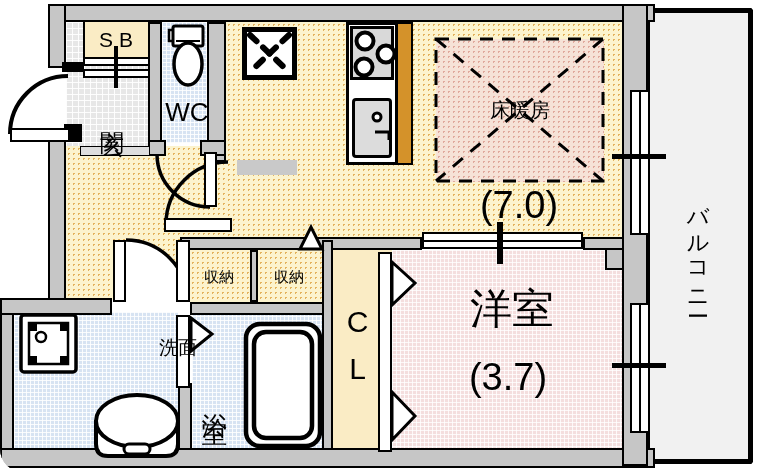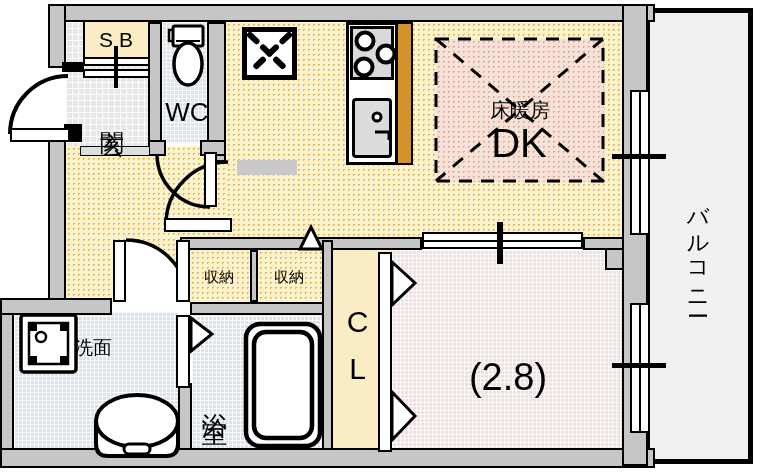--- a/index.html
+++ b/index.html
@@ -1,17 +1,17 @@
 <!DOCTYPE html>
 <html><head>
 <meta charset="utf-8">
 <style>
   html,body{margin:0;padding:0;background:#fff;}
   #plan{position:relative;width:757px;height:472px;background:#fff;overflow:hidden;
-        font-family:"Liberation Sans","DejaVu Sans",sans-serif;color:#000;}
+        font-family:"Liberation Sans","DejaVu Sans",sans-serif;color:#000;border-radius:23px;}
   #plan *{box-sizing:border-box;position:absolute;}
   .floor{z-index:1;}
   .f-yellow{background-color:var(--floor-yellow);
     background-image:radial-gradient(var(--dot-orange) 1px, transparent 1px);
     background-size:5px 5px;}
   .f-heat{background-color:var(--heating-fill);
     background-image:radial-gradient(#e0a99d 1px, transparent 1px);
     background-size:5px 5px;z-index:2;}
   .f-blue{background-color:var(--floor-blue);
     background-image:linear-gradient(rgba(255,255,255,.85) 1px, transparent 1px),
@@ -29,21 +29,21 @@
   .wall{background:var(--wall-gray);border:2px solid #000;z-index:3;}
   .grayraw{background:#c9c9c9;z-index:3;}
   .blackbit{background:#000;z-index:4;}
   .panel{background:#fff;border:2px solid #000;z-index:6;}
   .winbox{background:#fff;border:2px solid #000;z-index:5;}
   .midline-v{position:absolute;left:50%;top:0;width:2px;height:100%;background:#000;transform:translateX(-50%);}
   .midline-h{position:absolute;top:50%;left:0;height:2px;width:100%;background:#000;transform:translateY(-50%);}
   .tick{background:#000;z-index:6;}
   svg.overlay{left:0;top:0;z-index:5;pointer-events:none;}
   .lbl{z-index:8;text-align:center;line-height:1.15;white-space:nowrap;}
-  .lbl2{z-index:8;text-align:left;line-height:1.5;}
+  .lbl2{z-index:8;text-align:right;line-height:1.5;margin-left:28px;}
   .vlbl{z-index:8;writing-mode:vertical-rl;text-orientation:mixed;text-align:center;}
   .vlbl.upright{text-orientation:upright;}
   .balcony{background:var(--balcony-fill);border:5px solid #000;z-index:2;}
   .sbbox{background:var(--floor-cream);border:2px solid #000;z-index:2;}
   .heatbox{z-index:2;}
   .counter{z-index:4;}
 </style>
 </head>
 <body>
 
@@ -187,24 +187,25 @@
     <g>
       <rect x="246" y="324" width="74" height="122" rx="14" fill="#fff" stroke="#000" stroke-width="4.5"></rect>
       <rect x="254" y="332" width="58" height="106" rx="12" fill="#fff" stroke="#000" stroke-width="4.5"></rect>
     </g>
   </svg>
 
   <div class="lbl" style="left:84px;top:28px;width:64px;font-size:21px;">S B</div>
   <div class="vlbl" style="left:100px;top:78px;width:28px;height:70px;font-size:24px;">玄関</div>
   <div class="lbl" style="left:468px;top:99px;width:104px;font-size:20px;">床暖房</div>
   <div class="lbl" style="left:159px;top:98px;width:56px;font-size:26px;">WC</div>
-  <div class="lbl" style="left:467px;top:120px;width:104px;font-size:40px;">DK</div>
+  <div class="lbl" style="left:455px;top:184px;width:128px;font-size:38px;">(7.0)</div>
   <div class="lbl" style="left:188px;top:268px;width:62px;font-size:15px;">収納</div>
   <div class="lbl" style="left:257px;top:268px;width:64px;font-size:15px;">収納</div>
   <div class="vlbl upright" style="left:340px;top:294px;width:34px;height:116px;font-size:30px;letter-spacing:14px;">CL</div>
-  <div class="lbl" style="left:432px;top:356px;width:152px;font-size:38px;">(2.8)</div>
+  <div class="lbl" style="left:430px;top:285px;width:164px;font-size:42px;">洋室</div>
+  <div class="lbl" style="left:432px;top:356px;width:152px;font-size:38px;">(3.7)</div>
   <div class="lbl2" style="left:74px;top:334px;width:95px;font-size:19px;">
     <span style="position:static;display:block;">洗面</span>
   </div>
   <div class="vlbl" style="left:205px;top:352px;width:28px;height:92px;font-size:26px;letter-spacing:6px;">浴室</div>
   <div class="vlbl" style="left:686px;top:150px;width:27px;height:200px;font-size:22px;letter-spacing:3px;">バルコニー</div>
 
 </div>
 
 </body></html>

